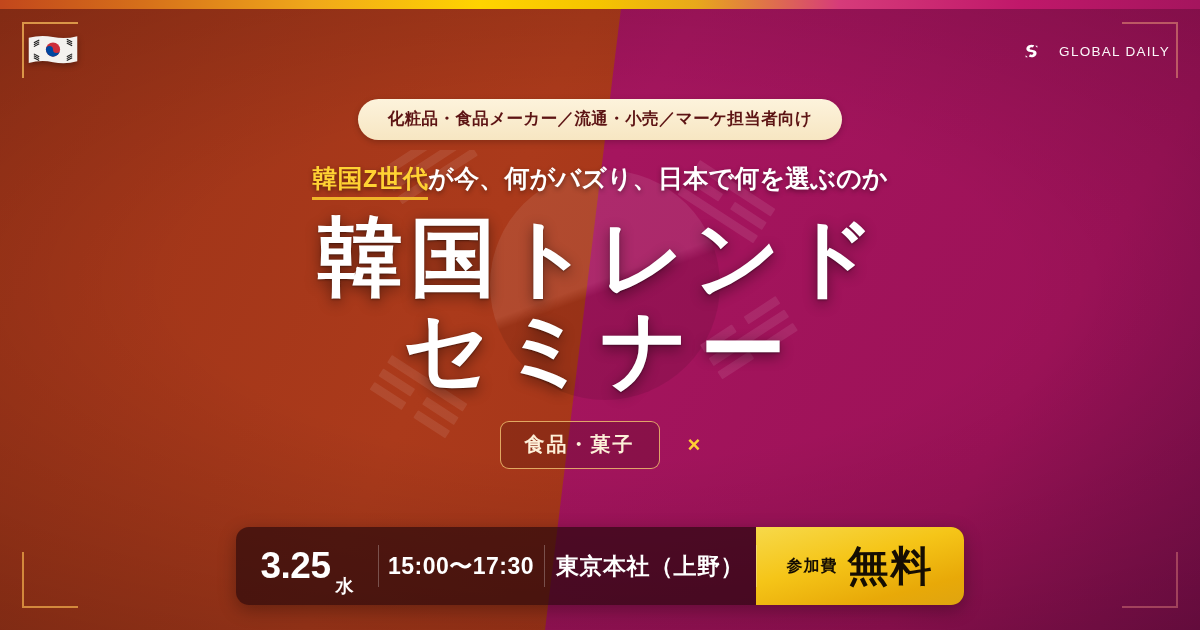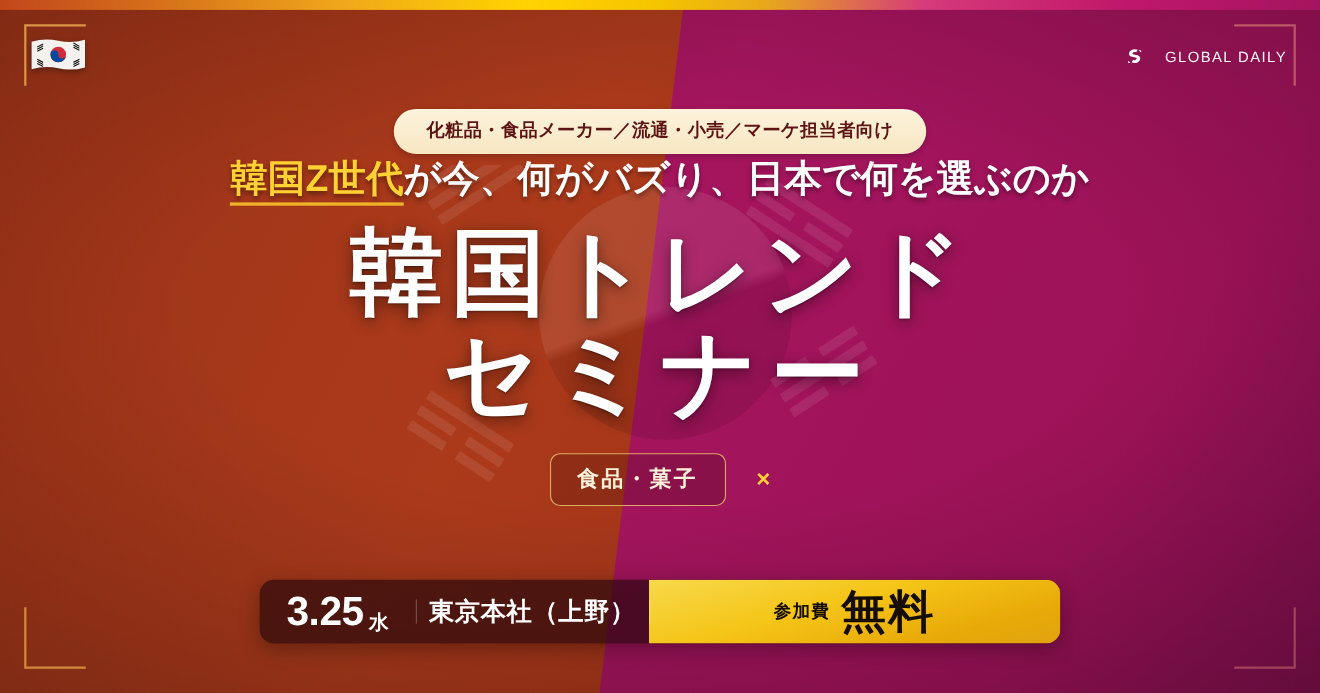--- a/index.html
+++ b/index.html
@@ -87,23 +87,24 @@
     margin-top:99px;
     background:linear-gradient(180deg,#fdf3dc 0%,#f7e6c2 100%);
     color:#5d1414; border-radius:999px;
     padding:9px 30px 10px; font-size:16.5px; font-weight:700;
     letter-spacing:.4px; white-space:nowrap;
     box-shadow:0 2px 6px rgba(0,0,0,.22);
   }
 
   
   .subtitle {
-    font-size:34px; font-weight:700; color:#ffffff;
+    margin-top:22px; font-size:25px; font-weight:700; color:#ffffff;
     letter-spacing:.2px; white-space:nowrap;
     text-shadow:0 2px 5px rgba(0,0,0,.42);
+    font-family:Liberation Mono, monospace;
   }
   .subtitle .hl {
     color:#ffd233;
     border-bottom:3px solid #f0b429;
     padding-bottom:2px;
   }
 
   
   .title {
     margin-top:16px; text-align:center; color:#ffffff;
@@ -124,21 +125,21 @@
     color:#fdf0d8; font-size:20px; font-weight:700; letter-spacing:2px;
     background:rgba(50,10,10,.22);
     white-space:nowrap;
   }
   .tag.right { background:rgba(90,10,55,.28); letter-spacing:2.5px; }
   .tag-x { color:#ffcf33; font-size:22px; font-weight:700; }
 
   
   .infobar {
     position:absolute; left:236px; top:527px;
-    width:728px; height:58px;
+    width:728px; height:78px;
     display:flex; align-items:stretch;
     background:rgba(36,6,10,.66);
     border-radius:13px;
     overflow:hidden;
     box-shadow:0 5px 18px rgba(0,0,0,.3);
   }
   .cell {
     display:flex; align-items:center; justify-content:center;
     color:#ffffff; position:relative; white-space:nowrap;
   }
@@ -253,20 +254,21 @@
       <div class="tag-x">×</div>
     </div>
 
   </div>
 
   <div class="infobar">
     <div class="cell cell-date">
       <span class="date-num">3.25</span>
       <span class="date-dow">水</span>
     </div>
+    <div class="cell cell-time">15:00〜17:30</div>
     <div class="cell cell-place">東京本社（上野）</div>
     <div class="cell cell-fee">
       <span class="fee-label">参加費</span>
       <span class="fee-value">無料</span>
     </div>
   </div>
 
 </div>
 
 </body></html>

